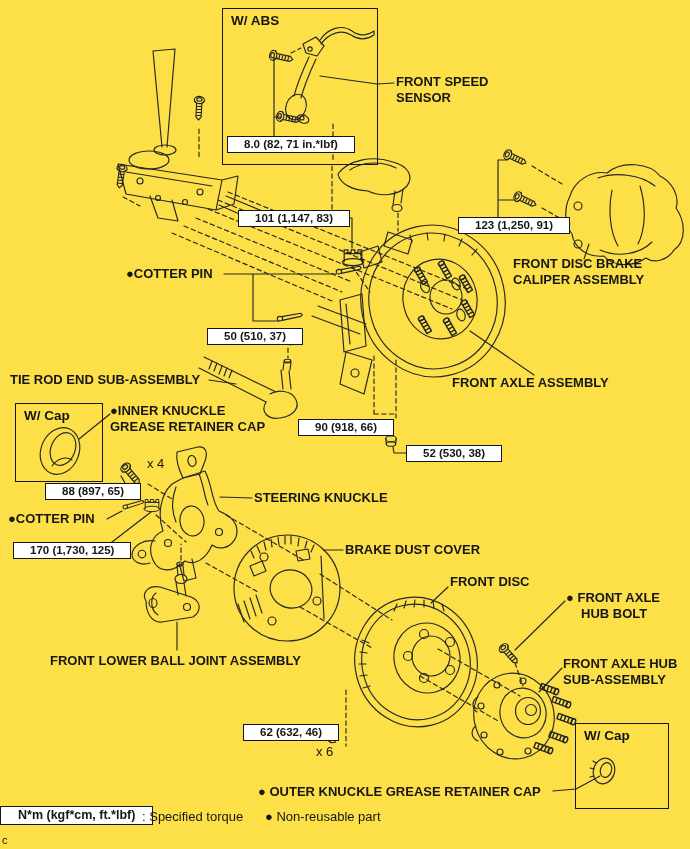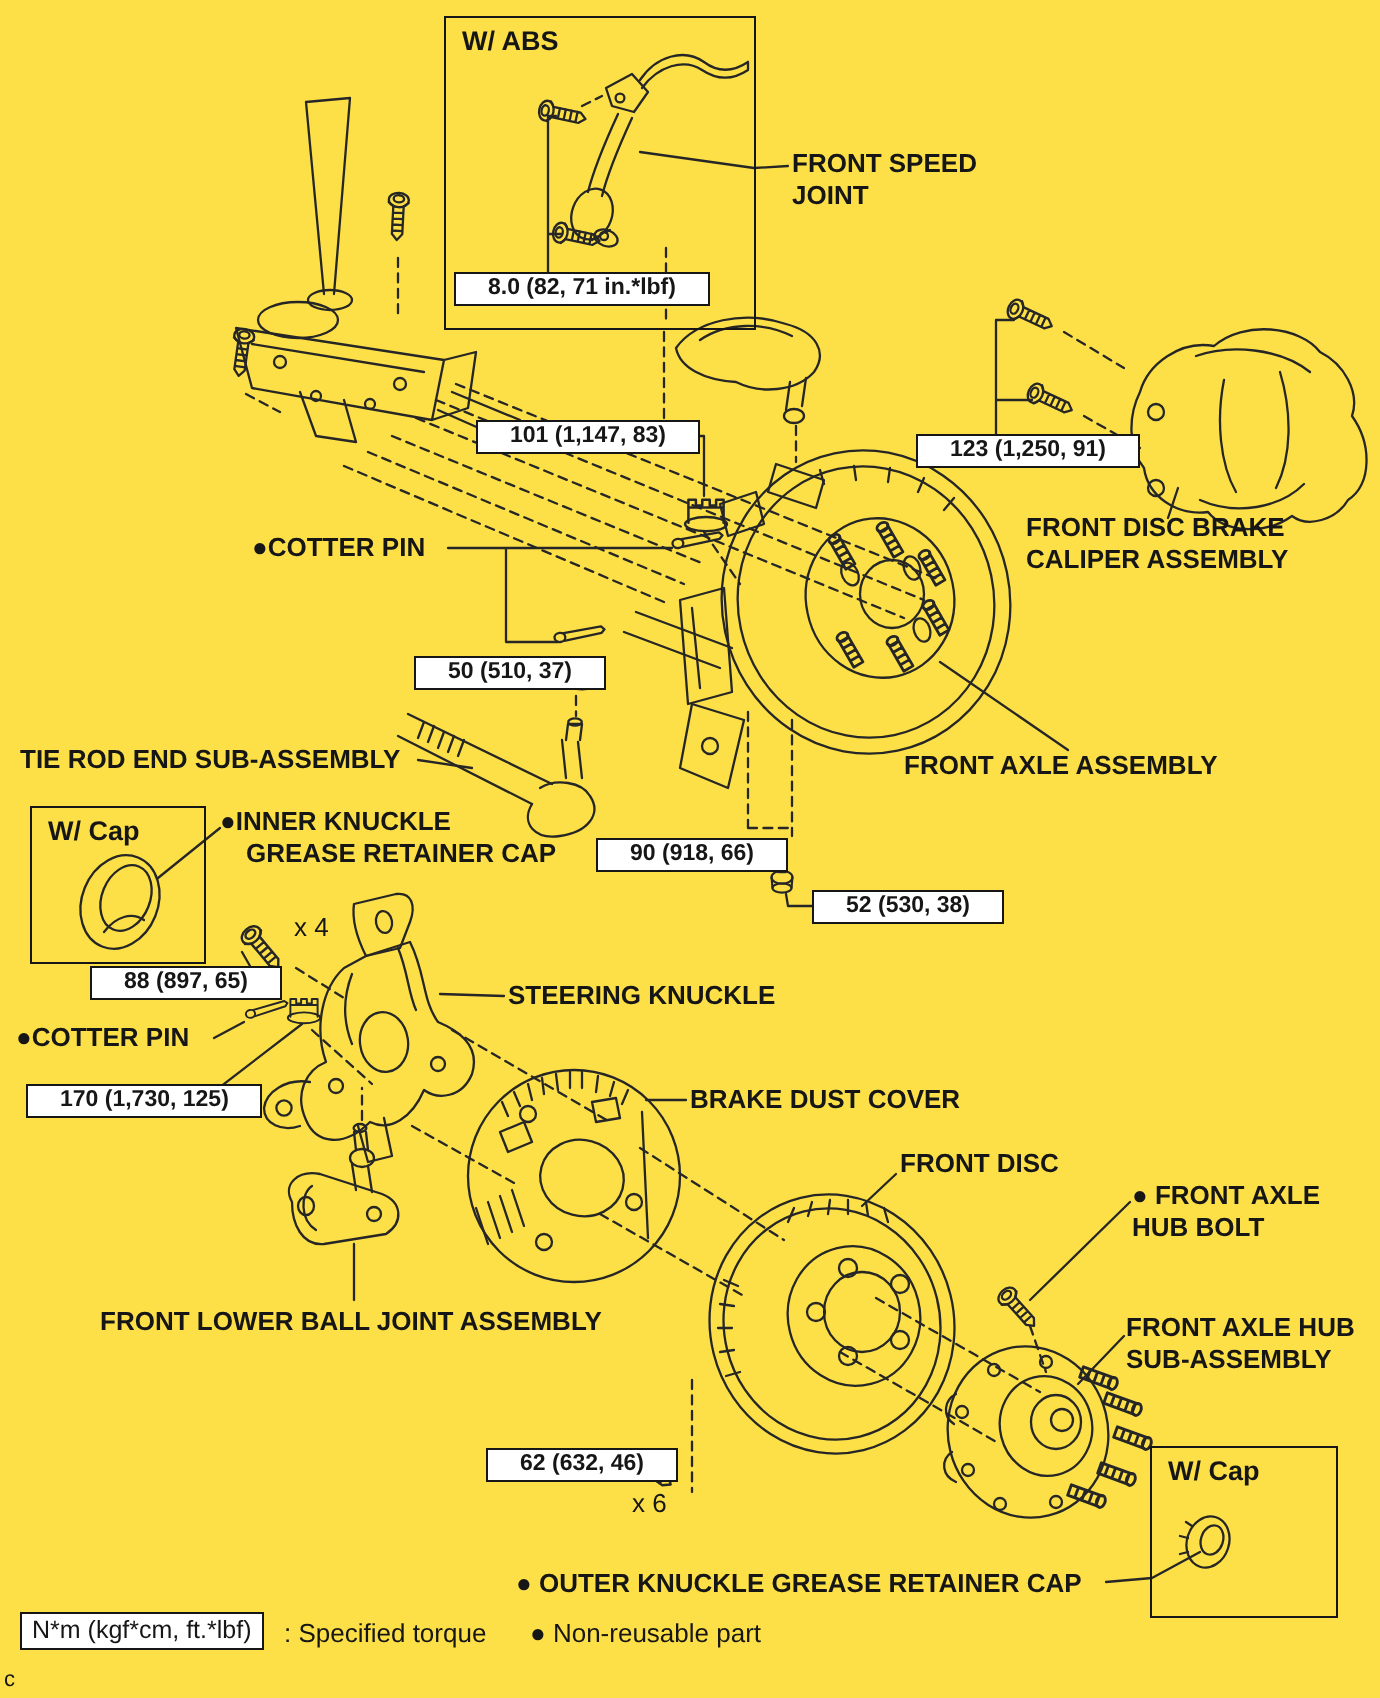--- a/index.html
+++ b/index.html
@@ -297,46 +297,46 @@
 <div class="tq" style="left:406px;top:445px">52 (530, 38)</div>
 <div class="tq" style="left:45px;top:483px">88 (897, 65)</div>
 <div class="tq" style="left:13px;top:542px">170 (1,730, 125)</div>
 <div class="tq" style="left:243px;top:724px">62 (632, 46)</div>
 
 <div class="mult" style="left:147px;top:456px">x 4</div>
 <div class="mult" style="left:316px;top:744px">x 6</div>
 
 <div class="lbl" style="left:396px;top:74px">
   <span>FRONT SPEED</span>
-  <span class="l2">JOINT</span>
+  <span class="l2">SENSOR</span>
 </div>
 <div class="lbl" style="left:513px;top:256px">
   <span>FRONT DISC BRAKE</span>
   <span class="l2">CALIPER ASSEMBLY</span>
 </div>
 <div class="lbl" style="left:126px;top:266px">●COTTER PIN</div>
 <div class="lbl" style="left:10px;top:372px">TIE ROD END SUB-ASSEMBLY</div>
 <div class="lbl" style="left:452px;top:375px">FRONT AXLE ASSEMBLY</div>
 <div class="lbl" style="left:110px;top:403px">
   <span>●INNER KNUCKLE</span>
-  <span class="l2" style="margin-left:13px">GREASE RETAINER CAP</span>
+  <span class="l2" style="">GREASE RETAINER CAP</span>
 </div>
 <div class="lbl" style="left:254px;top:490px">STEERING KNUCKLE</div>
 <div class="lbl" style="left:8px;top:511px">●COTTER PIN</div>
 <div class="lbl" style="left:345px;top:542px">BRAKE DUST COVER</div>
 <div class="lbl" style="left:450px;top:574px">FRONT DISC</div>
 <div class="lbl" style="left:566px;top:590px">
   <span>● FRONT AXLE</span>
-  <span class="l2" style="">HUB BOLT</span>
+  <span class="l2" style="margin-left:15px">HUB BOLT</span>
 </div>
 <div class="lbl" style="left:563px;top:656px">
   <span>FRONT AXLE HUB</span>
   <span class="l2">SUB-ASSEMBLY</span>
 </div>
 <div class="lbl" style="left:50px;top:653px">FRONT LOWER BALL JOINT ASSEMBLY</div>
 <div class="lbl" style="left:258px;top:784px">● OUTER KNUCKLE GREASE RETAINER CAP</div>
 
-<div class="tq" style="left:10px;top:806px;font-weight:normal;font-size:12.5px;line-height:17px;padding:0 5px">N*m (kgf*cm, ft.*lbf)</div>
+<div class="tq" style="left:0;top:806px;font-weight:bold;font-size:12.5px;line-height:17px;padding:0 17px">N*m (kgf*cm, ft.*lbf)</div>
 <div class="legend-desc" style="left:142px;top:809px">: Specified torque</div>
 <div class="legend-desc" style="left:265px;top:809px">● Non-reusable part</div>
 <div class="corner" style="left:2px;top:834px">c</div>
 
 </div>
 
 </body></html>

